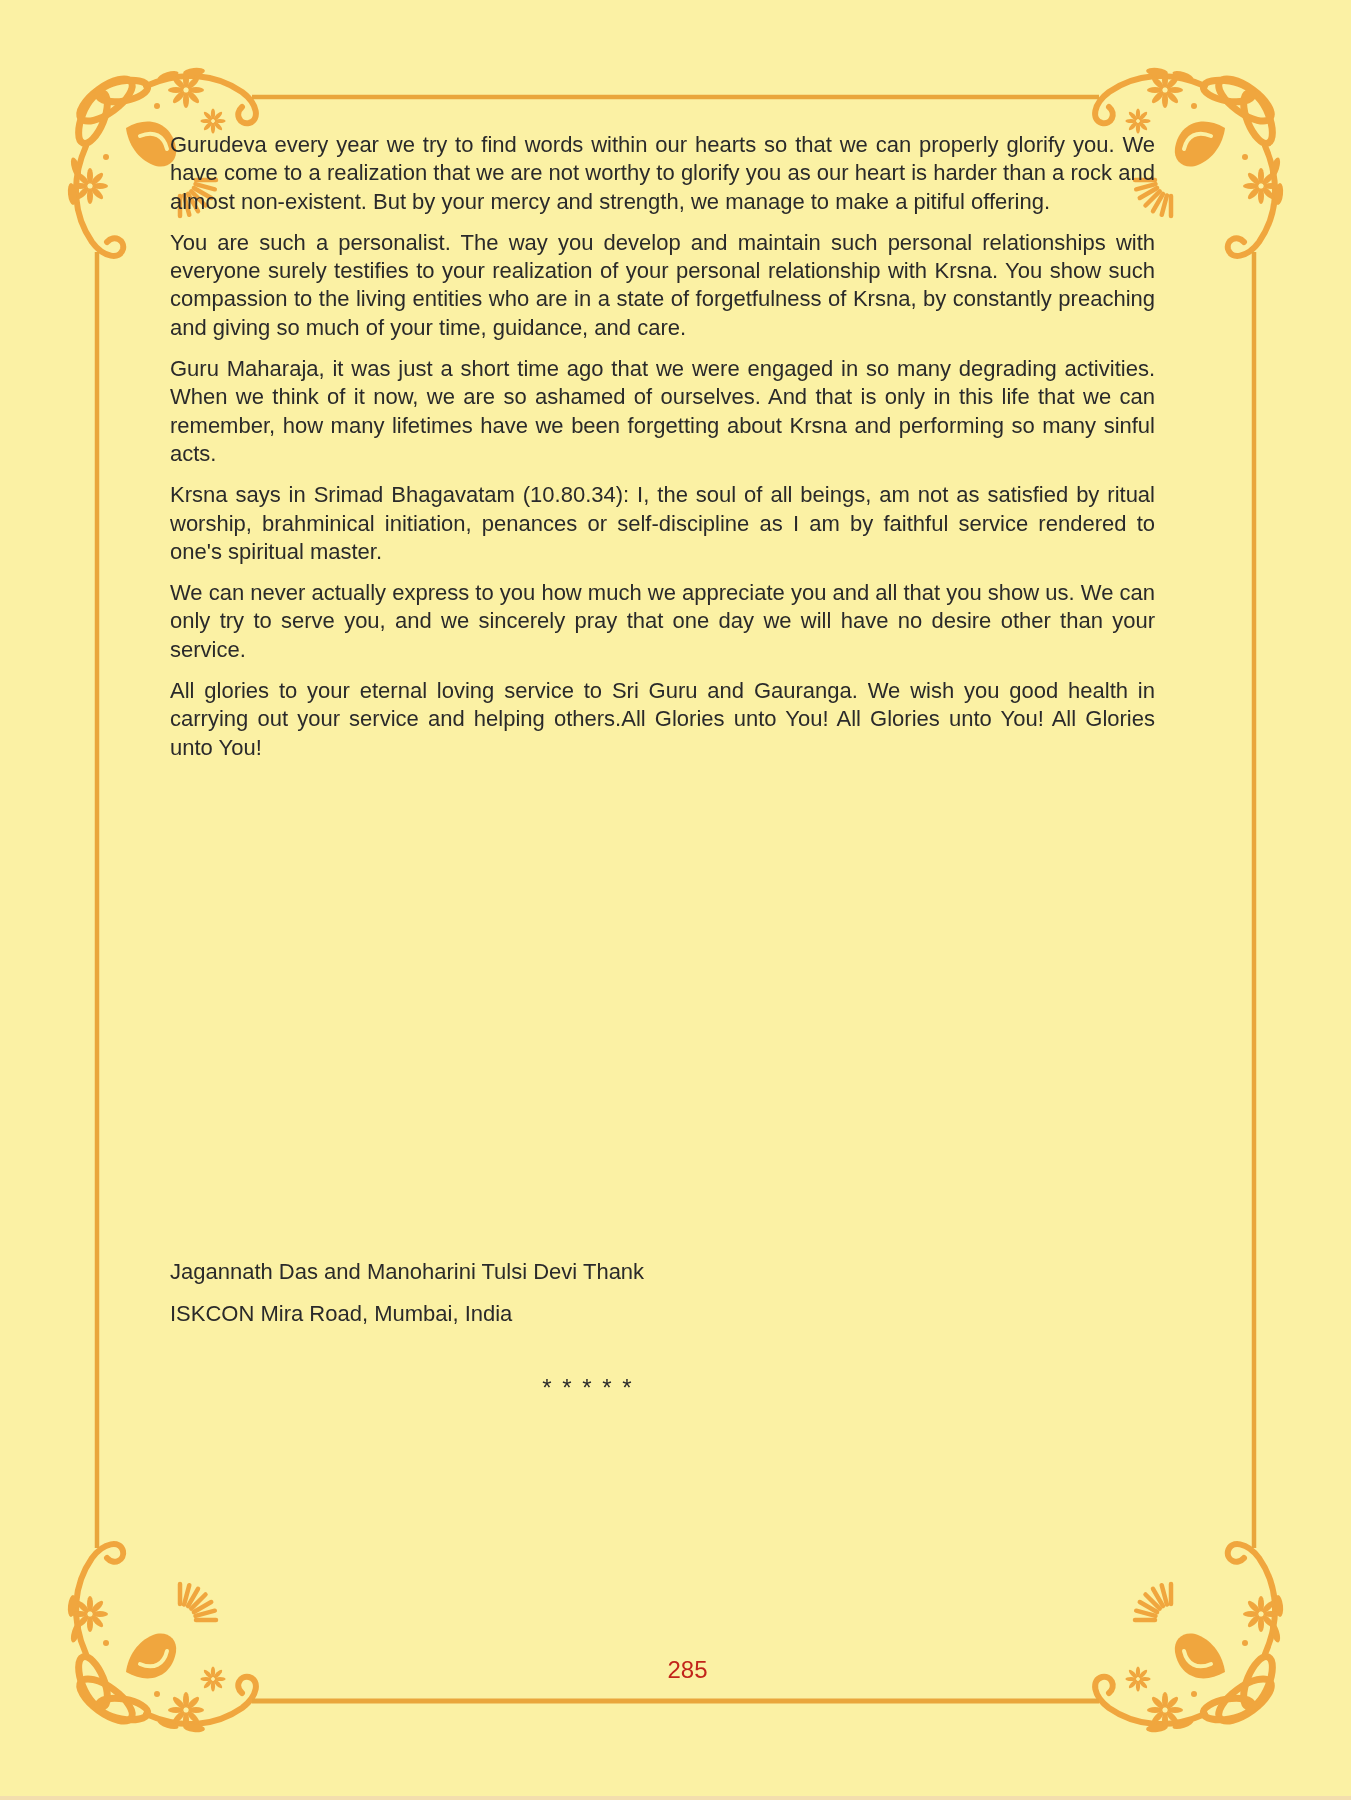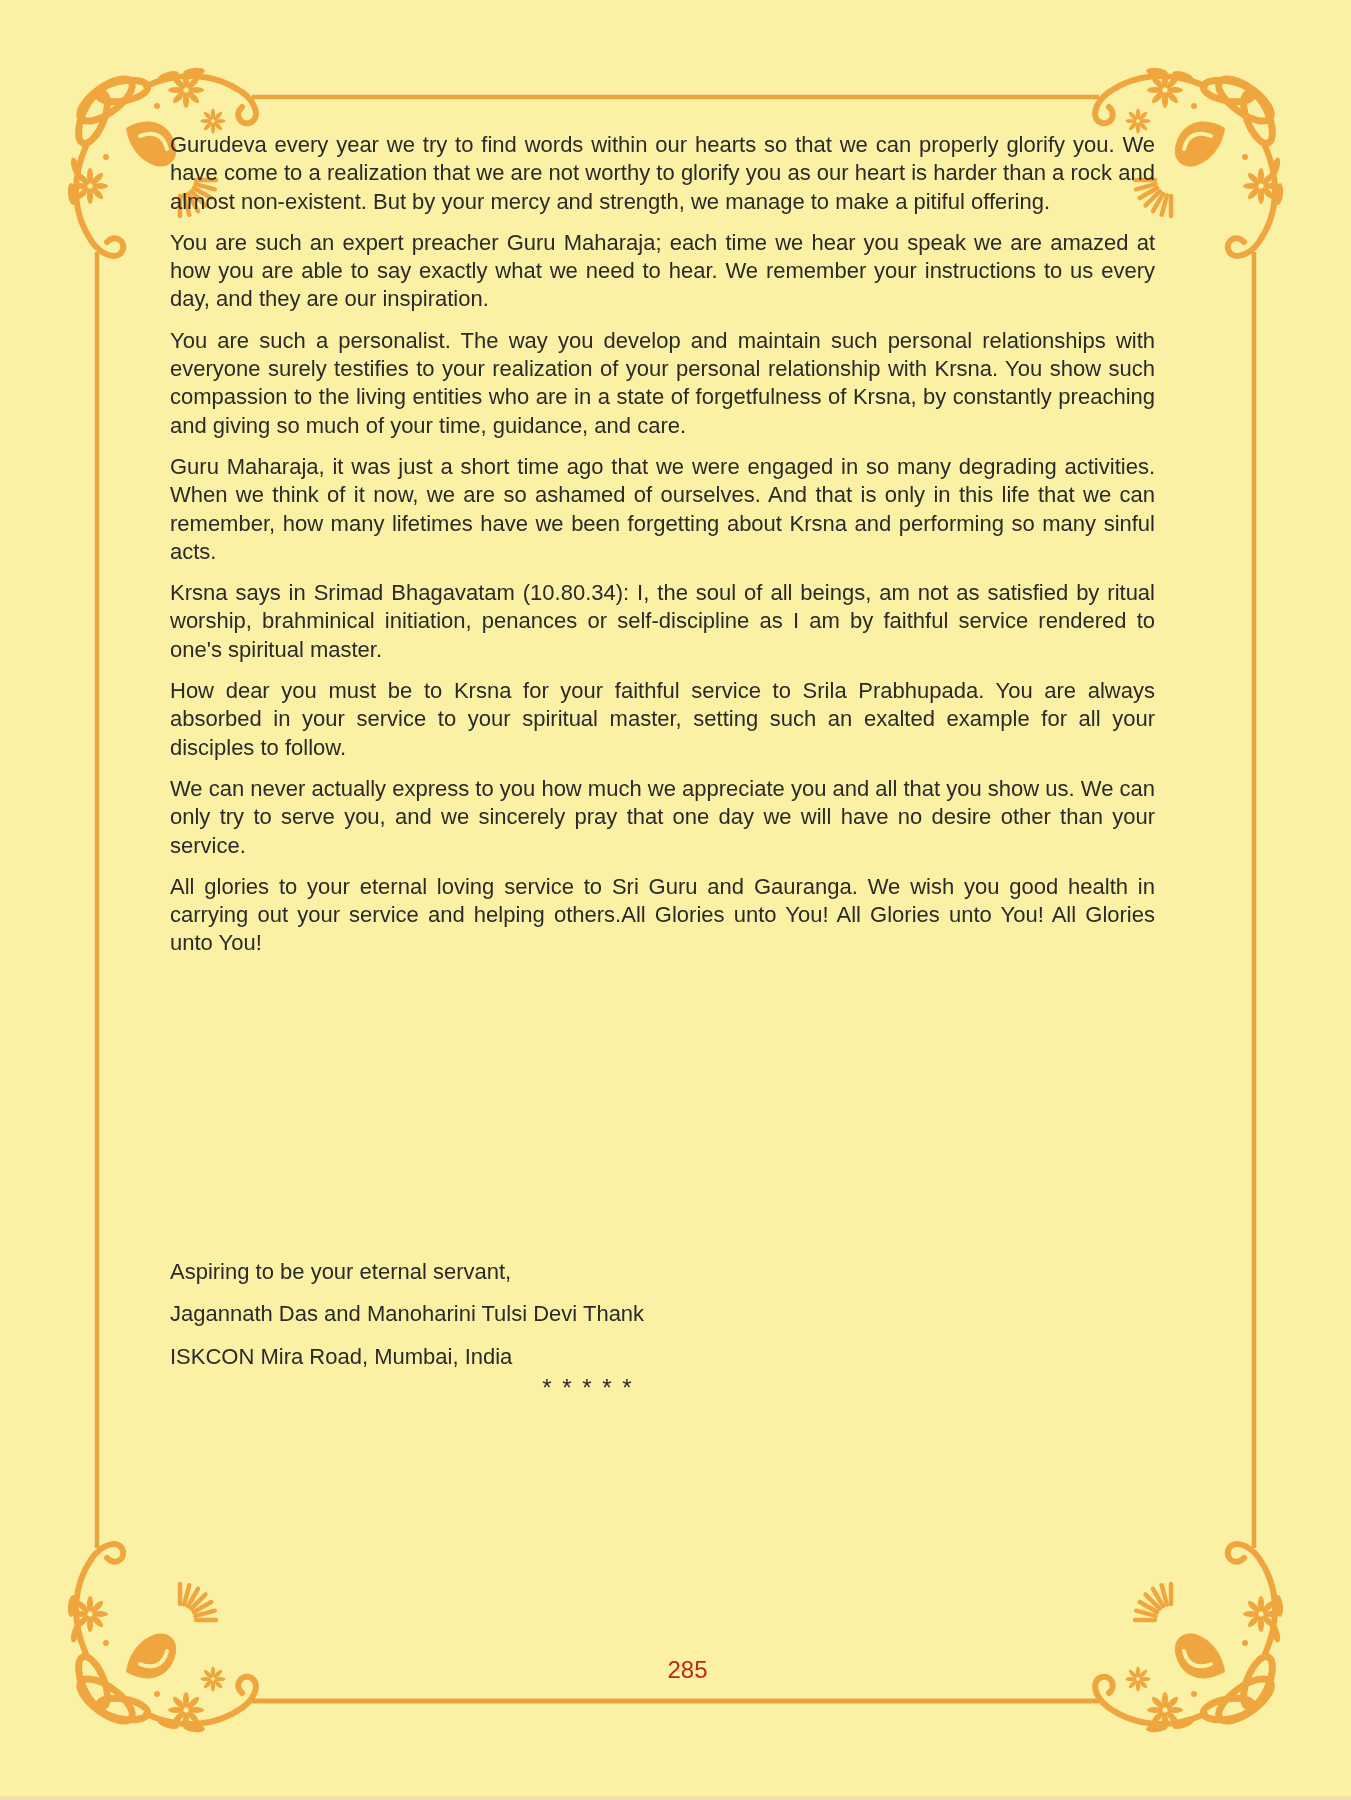--- a/index.html
+++ b/index.html
@@ -113,31 +113,28 @@
     <use href="#corner-art" class="ornament" transform="translate(1289,1738) scale(-1,-1)"></use>
 
     <line class="border-line" x1="252" y1="97" x2="1099" y2="97" stroke-width="4.5"></line>
     <line class="border-line" x1="97" y1="252" x2="97" y2="1548" stroke-width="4.5"></line>
     <line class="border-line" x1="1254" y1="252" x2="1254" y2="1548" stroke-width="4.5"></line>
     <line class="border-line" x1="252" y1="1701" x2="1099" y2="1701" stroke-width="5"></line>
   </svg>
 
   <main class="content">
     <p class="para">Gurudeva every year we try to find words within our hearts so that we can properly glorify you. We have come to a realization that we are not worthy to glorify you as our heart is harder than a rock and almost non-existent. But by your mercy and strength, we manage to make a pitiful offering.</p>
-    <p class="para">You are such an expert preacher Guru Maharaja; each time we hear you speak we are amazed at how you are able to say exactly what we need to hear. We remember your instructions to us every day, and they are our inspiration.</p>
     <p class="para">You are such a personalist. The way you develop and maintain such personal relationships with everyone surely testifies to your realization of your personal relationship with Krsna. You show such compassion to the living entities who are in a state of forgetfulness of Krsna, by constantly preaching and giving so much of your time, guidance, and care.</p>
     <p class="para">Guru Maharaja, it was just a short time ago that we were engaged in so many degrading activities. When we think of it now, we are so ashamed of ourselves. And that is only in this life that we can remember, how many lifetimes have we been forgetting about Krsna and performing so many sinful acts.</p>
     <p class="para">Krsna says in Srimad Bhagavatam (10.80.34): I, the soul of all beings, am not as satisfied by ritual worship, brahminical initiation, penances or self-discipline as I am by faithful service rendered to one's spiritual master.</p>
-    <p class="para">How dear you must be to Krsna for your faithful service to Srila Prabhupada. You are always absorbed in your service to your spiritual master, setting such an exalted example for all your disciples to follow.</p>
     <p class="para">We can never actually express to you how much we appreciate you and all that you show us. We can only try to serve you, and we sincerely pray that one day we will have no desire other than your service.</p>
     <p class="para">All glories to your eternal loving service to Sri Guru and Gauranga. We wish you good health in carrying out your service and helping others.All Glories unto You! All Glories unto You! All Glories unto You!</p>
   </main>
 
   <div class="signature">
-    <p>Aspiring to be your eternal servant,</p>
     <p>Jagannath Das and Manoharini Tulsi Devi Thank</p>
     <p>ISKCON Mira Road, Mumbai, India</p>
   </div>
 
   <div class="separator">* * * * *</div>
 
   <div class="page-number">285</div>
 
   <div class="scan-edge"></div>
 </div>

